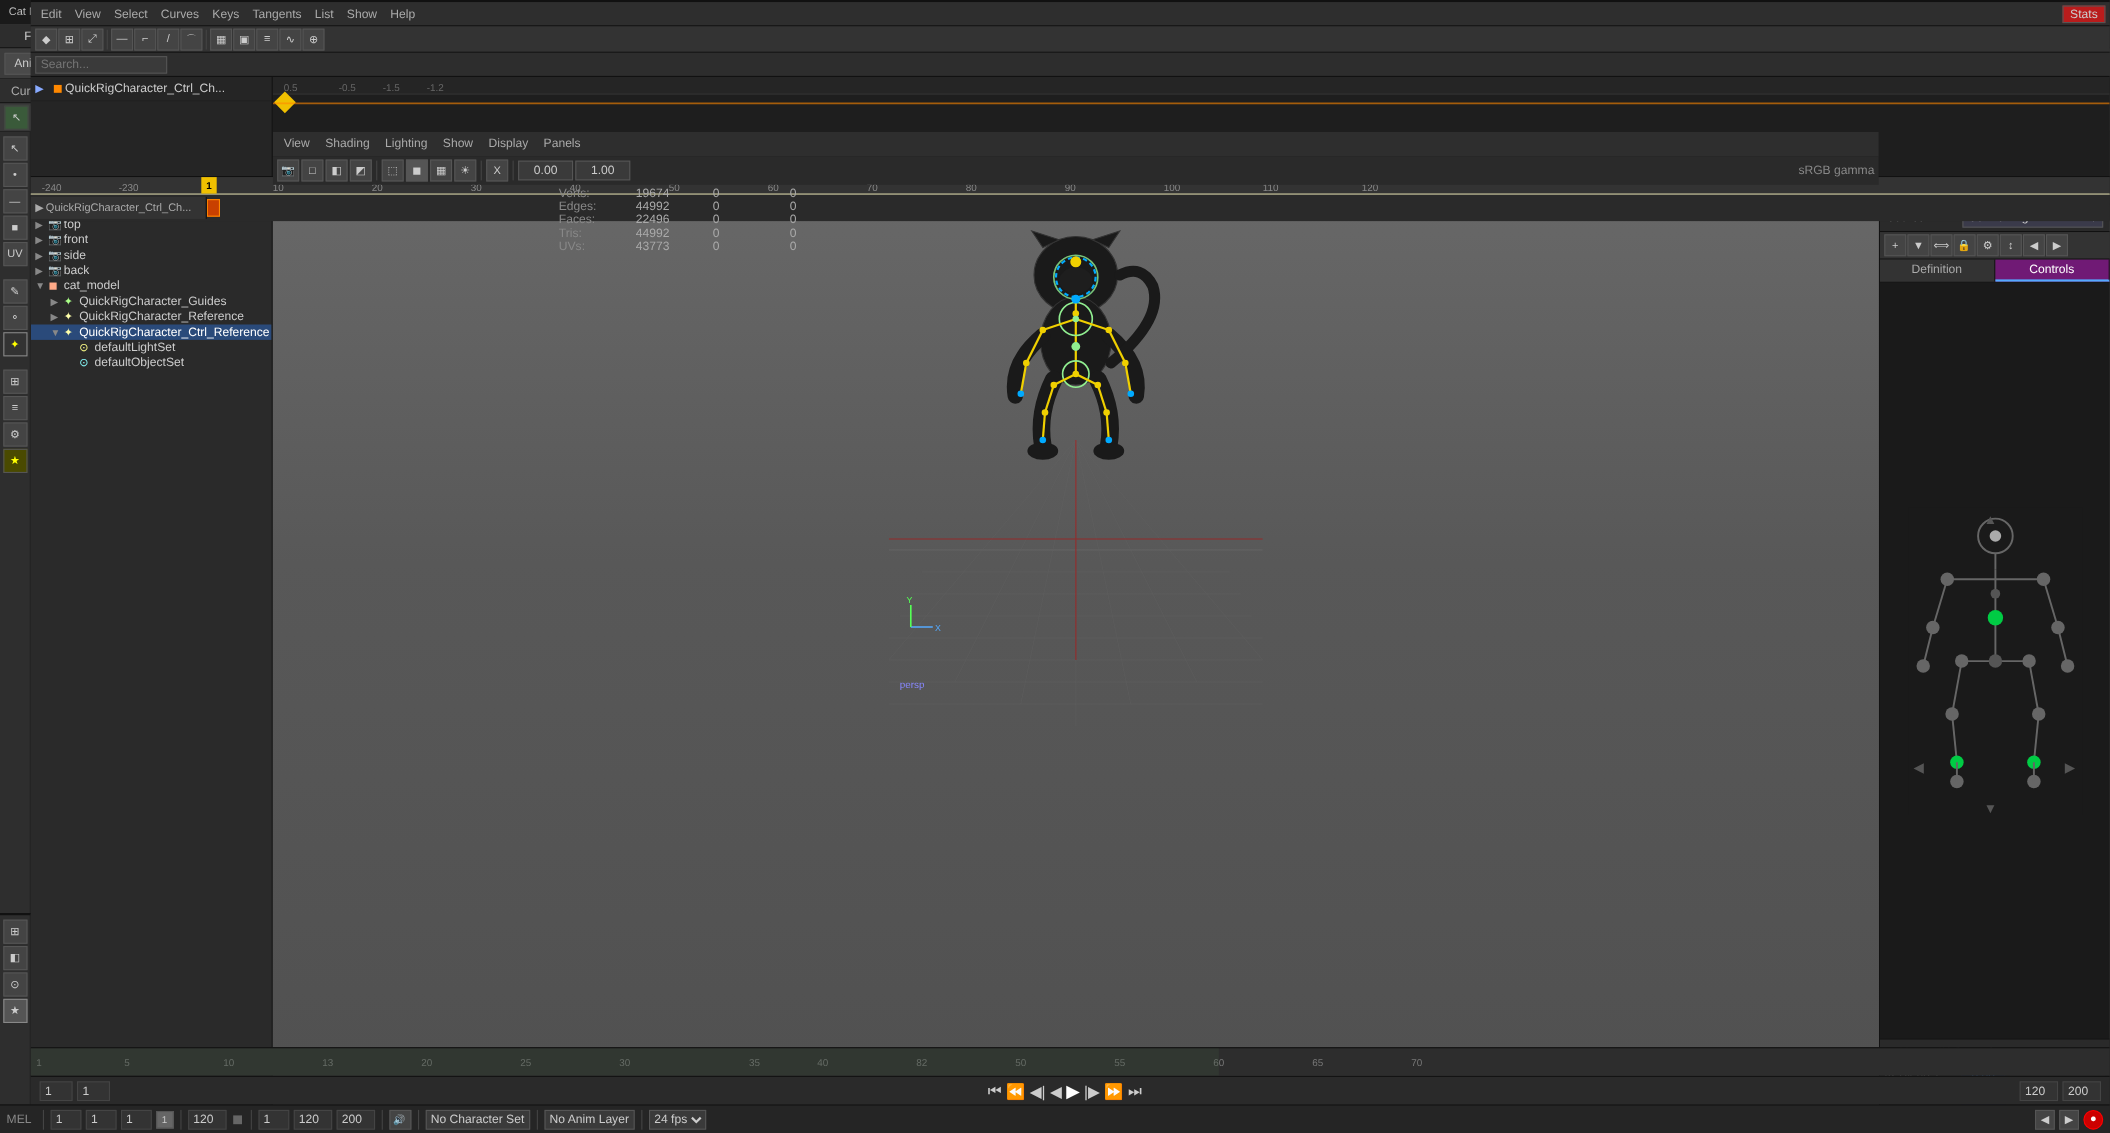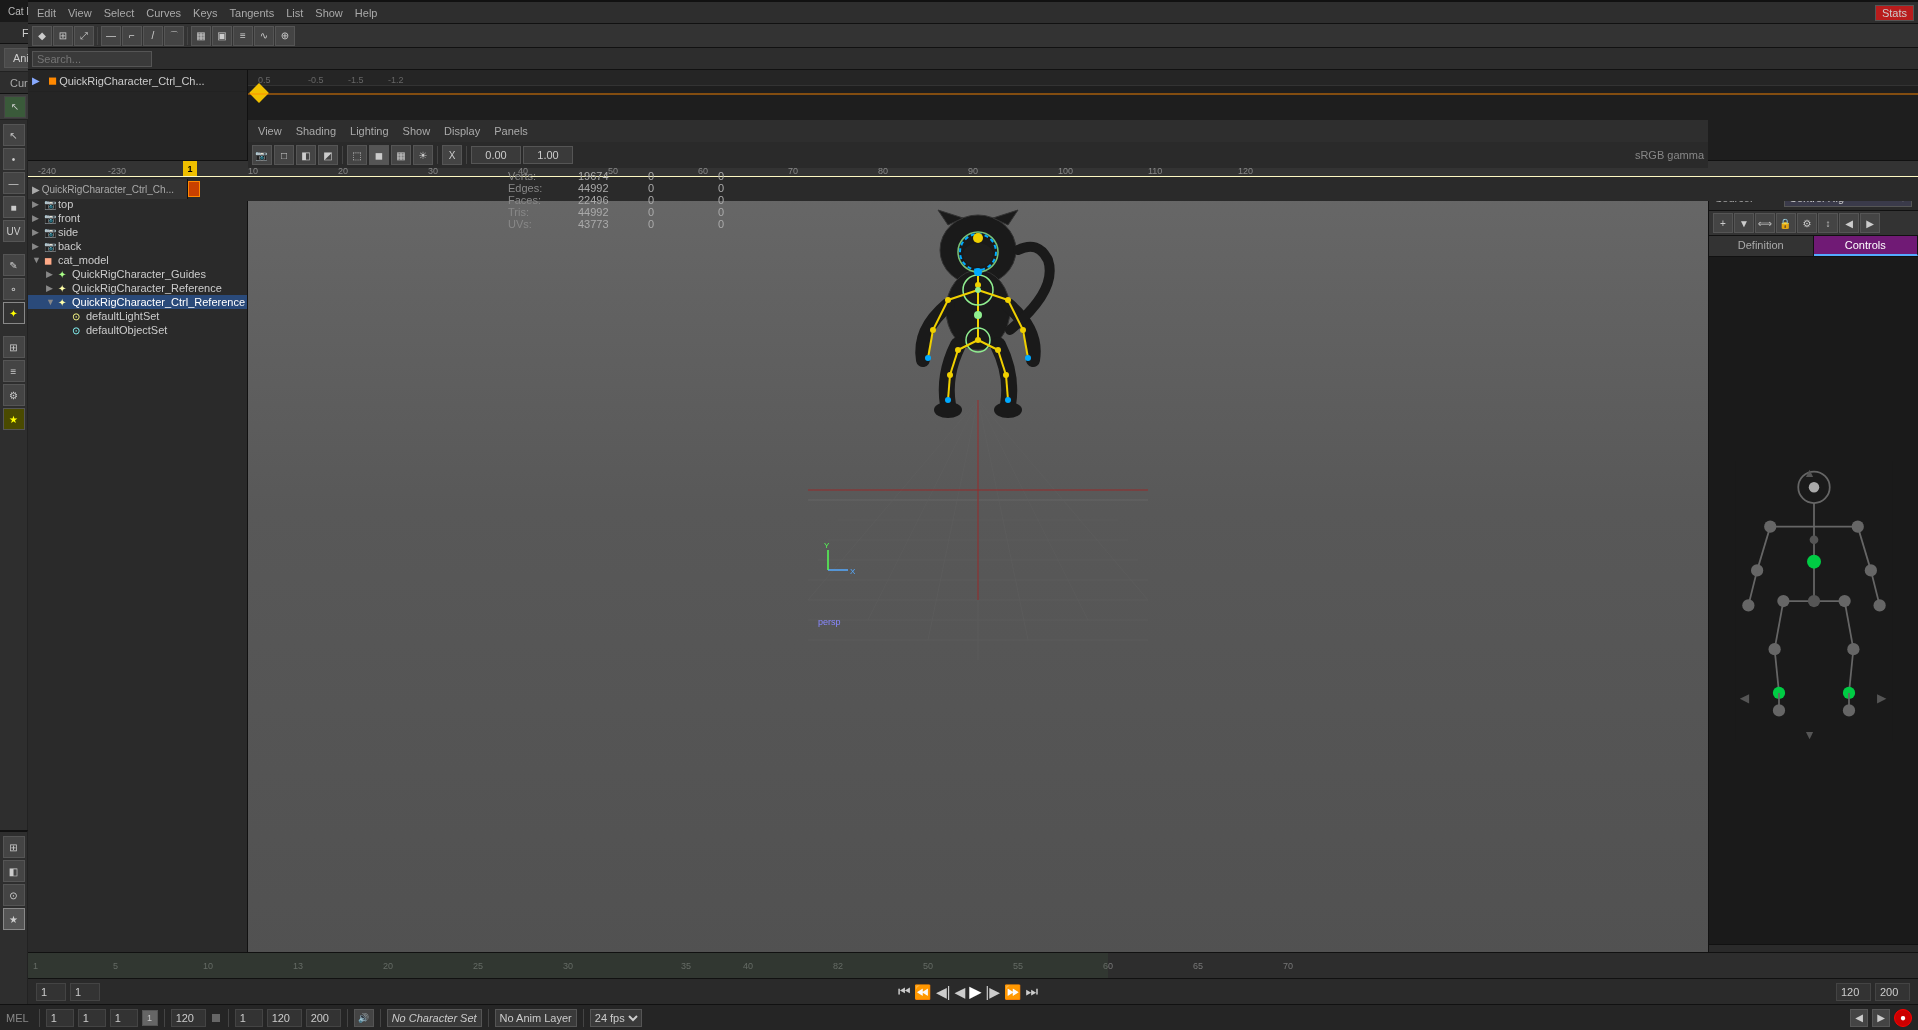--- a/index.html
+++ b/index.html
@@ -1268,21 +1268,21 @@
   <div class="sb-sep"></div>
   <input class="sb-field" type="text" style="width: 35px;" value="120">
   <div style="width:8px; height:8px; background:#666; margin:0 2px;"></div>
   <div class="sb-sep"></div>
   <input class="sb-field" type="text" style="width: 28px;" value="1">
   <input class="sb-field" type="text" style="width: 35px;" value="120">
   <input class="sb-field" type="text" style="width: 35px;" value="200">
   <div class="sb-sep"></div>
   <button style="width:20px; height:18px; background:#444; border:1px solid #555; color:#ccc; font-size:9px;">🔊</button>
   <div class="sb-sep"></div>
-  <div style="display:flex; align-items:center; background:#3a3a3a; border:1px solid #555; height:18px; padding:0 4px; font-size:11px; color:#ccc;font-style:italic;">
+  <div style="display:flex; align-items:center; background:#3a3a3a; border:1px solid #555; height:18px; padding:0 4px; font-size:11px; color:#ccc;">
     <span>No Character Set</span>
   </div>
   <div class="sb-sep"></div>
   <div style="display:flex; align-items:center; background:#3a3a3a; border:1px solid #555; height:18px; padding:0 4px; font-size:11px; color:#ccc;">
     <span>No Anim Layer</span>
   </div>
   <div class="sb-sep"></div>
   <select style="background:#3a3a3a; border:1px solid #555; color:#ccc; font-size:11px; height:18px;">
     <option>24 fps</option>
     <option>30 fps</option>

